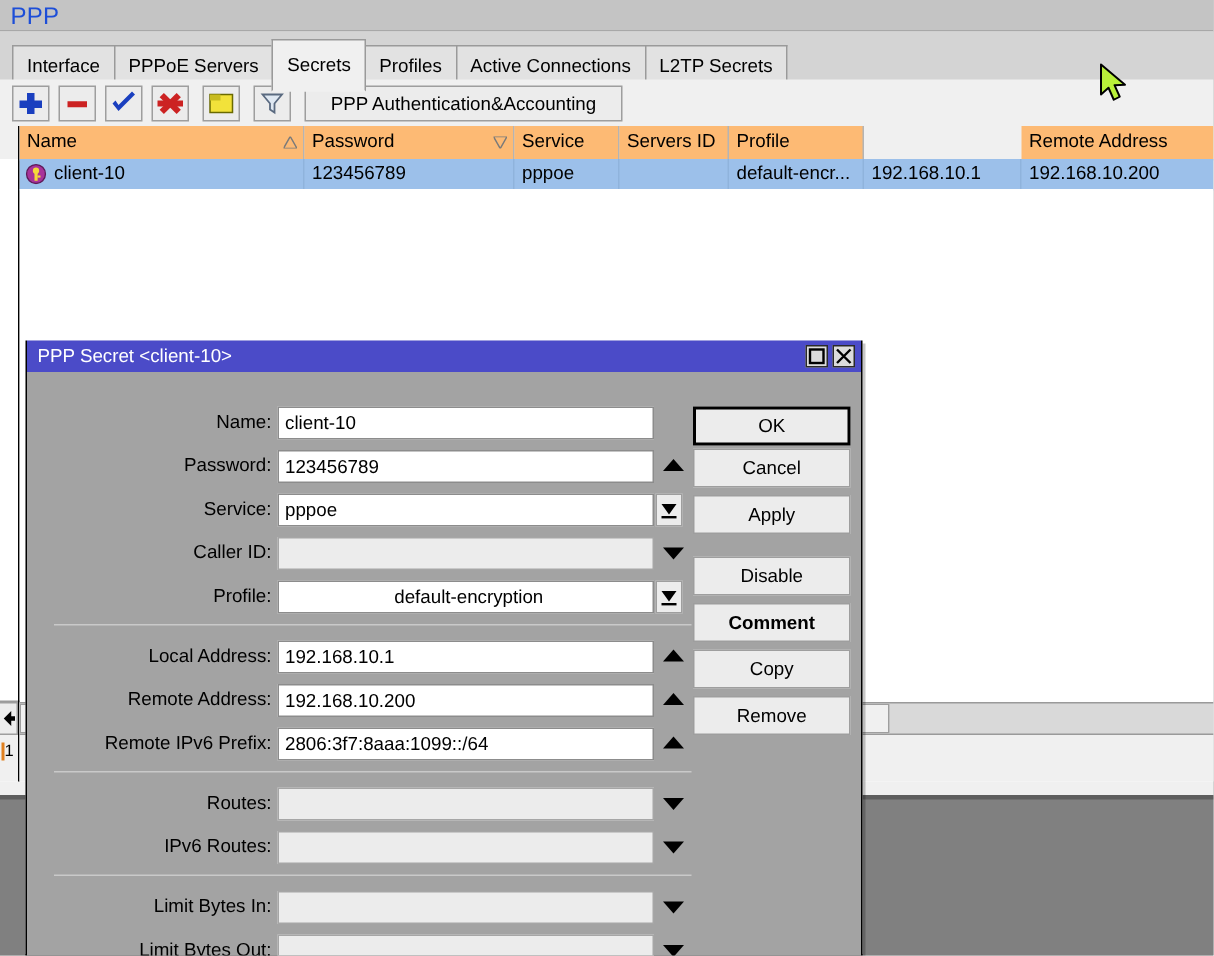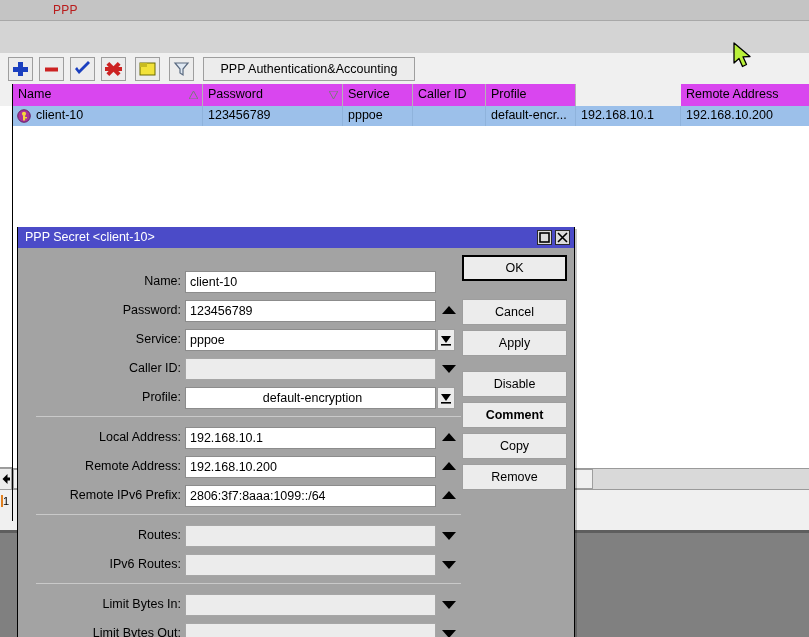--- a/index.html
+++ b/index.html
@@ -14,23 +14,22 @@
   
   #ppp-window{
     position:absolute;left:0;top:0;width:809px;height:530px;
     background:#f0f0f0;
   }
   #ppp-titlebar{
     position:absolute;left:0;top:0;width:809px;height:20px;
     background:#c4c4c4;
   }
   #ppp-titlebar .t{
-    position:absolute;left:7px;top:3px;color:#b91c1c;font-size:12px;
+    position:absolute;left:7px;top:3px;color:#1d4ed8;font-size:16px;
     letter-spacing:0.2px;
-    margin-left:46px;
   }
   #ppp-body{
     position:absolute;left:0;top:20px;width:809px;height:510px;
     background:#f0f0f0;border-top:1px solid #a8a8a8;
   }
 
   
   #tabstrip{
     position:absolute;left:0;top:0;width:809px;height:33px;
     background:#d4d4d4;
@@ -88,21 +87,21 @@
   #sb-count .bar{position:absolute;left:1px;top:5px;width:2px;height:12px;background:#e08020;}
 
   #grid{position:absolute;left:13px;top:0;width:796px;height:437px;overflow:hidden;}
   #grid-header{
     position:absolute;left:0;top:0;height:22px;width:796px;
     background:#f0f0f0;border-bottom:1px solid #8a8a8a;
   }
   .hcell{
     position:absolute;top:0;height:22px;line-height:21px;
     border-right:1px solid #b4b4b4;box-sizing:border-box;
-    padding-left:5px;font-size:12.5px;color:#000;background:#d946ef;
+    padding-left:5px;font-size:12.5px;color:#000;background:#fdba74;
     overflow:hidden;white-space:nowrap;
   }
   .sortmark{position:absolute;right:4px;top:7px;}
   #grid-row{
     position:absolute;left:0;top:22px;height:20px;width:796px;
     background:#9cc0ea;border-bottom:1px solid #7ea7d8;
   }
   .rcell{
     position:absolute;top:0;height:20px;line-height:19px;
     padding-left:5px;font-size:12.5px;color:#000;
@@ -185,20 +184,21 @@
 
 <div id="ppp-window">
 
   <div id="ppp-titlebar">
     <span class="t">PPP</span>
   </div>
 
   <div id="ppp-body">
 
     <div id="tabstrip">
+      <div class="tabs" id="tabs-holder"><div class="tab">Interface</div><div class="tab">PPPoE Servers</div><div class="tab active">Secrets</div><div class="tab">Profiles</div><div class="tab">Active Connections</div><div class="tab">L2TP Secrets</div></div>
       <div id="tab-underline"></div>
     </div>
 
     <div id="toolbar">
       <div class="tbtn" style="left:8px">
         <svg width="23" height="22" viewBox="0 0 23 22">
             <rect x="9" y="4" width="5" height="14" fill="#1a3fbf"></rect>
             <rect x="4" y="9" width="15" height="5" fill="#1a3fbf"></rect>
           </svg>
 
@@ -260,21 +260,21 @@
 
       <div id="grid">
         <div id="grid-header">
             <div class="hcell" style="left: 0px; width: 190px;"><span>Name</span><svg class="sortmark" width="9" height="8" viewBox="0 0 9 8">
                 <path d="M4.5 0 L9 8 L0 8 Z" fill="none" stroke="#7a7a7a" stroke-width="1"></path>
               </svg></div>
             <div class="hcell" style="left: 190px; width: 140px;"><span>Password</span><svg class="sortmark" width="9" height="8" viewBox="0 0 9 8">
                 <path d="M0 0 L9 0 L4.5 8 Z" fill="none" stroke="#7a7a7a" stroke-width="1"></path>
               </svg></div>
             <div class="hcell" style="left: 330px; width: 70px;"><span>Service</span></div>
-            <div class="hcell" style="left: 400px; width: 73px;"><span>Caller ID</span></div>
+            <div class="hcell" style="left: 400px; width: 73px;"><span>Servers ID</span></div>
             <div class="hcell" style="left: 473px; width: 90px;"><span>Profile</span></div>
             <div class="hcell" style="left: 668px; width: 136px;"><span>Remote Address</span></div>
           </div>
         <div id="grid-row">
           <svg id="row-icon" viewBox="0 0 14 14">
             <circle cx="7" cy="7" r="6.3" fill="#a8339a" stroke="#5e1a58" stroke-width="0.9"></circle>
             <circle cx="7" cy="4.8" r="2.1" fill="#f5d93a"></circle>
             <rect x="6" y="6.3" width="2.1" height="5.2" fill="#f5d93a"></rect>
             <rect x="8" y="8" width="2" height="1.4" fill="#f5d93a"></rect>
           </svg>
@@ -402,21 +402,21 @@
               <path d="M3 7 L17 7 L10 15 Z" fill="#000"></path>
             </svg></div>
         </div>
       </div>
     <div id="seps-holder">
         <div class="sep" style="left: 18px; top: 168px; width: 425px;"></div>
         <div class="sep" style="left: 18px; top: 266px; width: 425px;"></div>
         <div class="sep" style="left: 18px; top: 335px; width: 425px;"></div>
       </div>
     <div id="buttons-holder">
-        <div class="dbtn primary" style="left: 444px; top: 7px; text-align: center;">OK</div>
+        <div class="dbtn primary" style="left: 444px; top: 23px; text-align: center;">OK</div>
         <div class="dbtn" style="left: 444px; top: 51px;">Cancel</div>
         <div class="dbtn" style="left: 444px; top: 82px;">Apply</div>
         <div class="dbtn" style="left: 444px; top: 123px;">Disable</div>
         <div class="dbtn" style="left: 444px; top: 154px; font-weight: bold;">Comment</div>
         <div class="dbtn" style="left: 444px; top: 185px;">Copy</div>
         <div class="dbtn" style="left: 444px; top: 216px;">Remove</div>
       </div>
   </div>
 </div>
 

